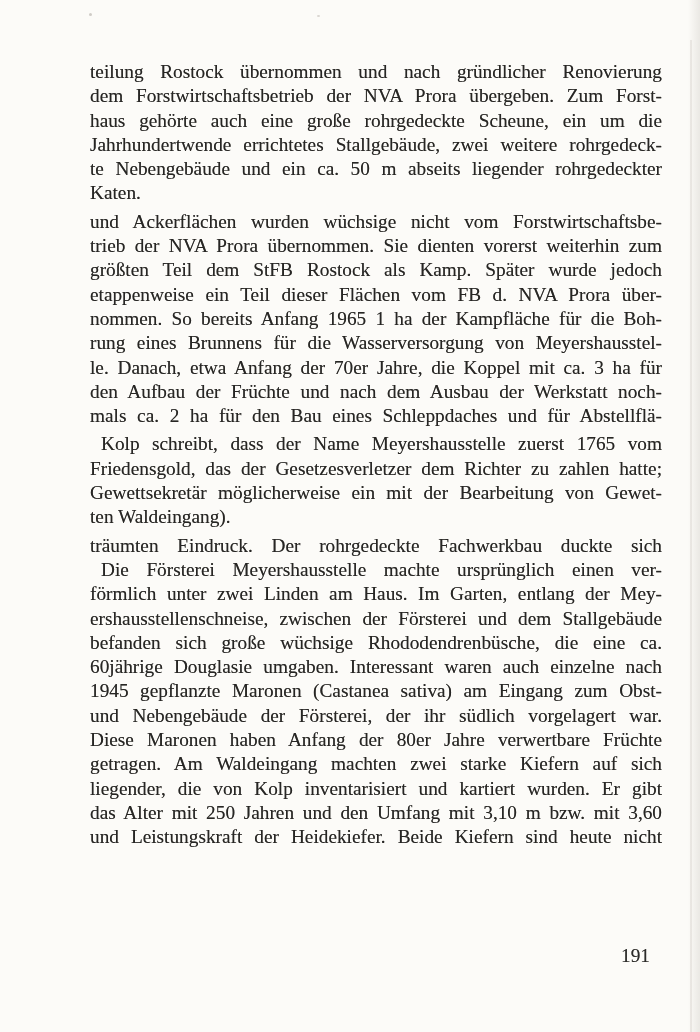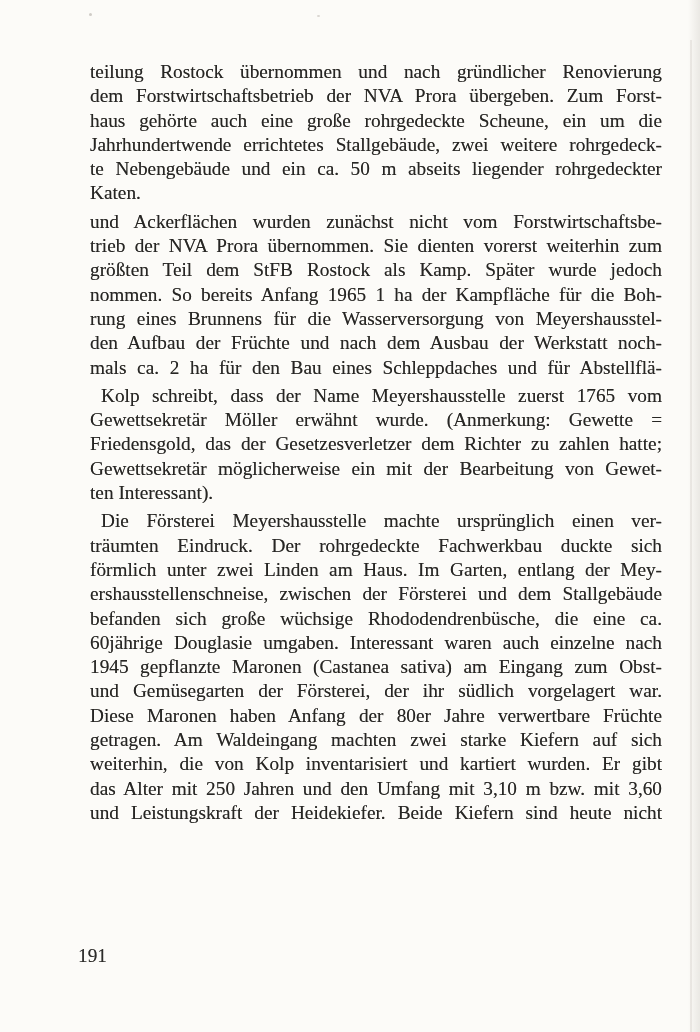--- a/index.html
+++ b/index.html
@@ -43,21 +43,21 @@
   .line.indent {
     padding-left: 11px;
   }
   .run.italic {
   }
   .page-number {
     position: absolute;
     left: 78px;
     top: 944px;
     width: 572px;
-    text-align: left;
+    text-align: right;
     font-size: 19.3px;
     line-height: 24.3px;
     color: #2c2b29;
     text-shadow: 0 0 0.5px rgba(45, 43, 40, 0.5);
   }
   
   .edge-shadow {
     position: absolute;
     top: 0;
     right: 0;
@@ -94,47 +94,48 @@
   <div class="text-column" id="text-column">
       <div class="paragraph">
         <div class="line"><span class="run">teilung Rostock übernommen und nach gründlicher Renovierung</span></div>
         <div class="line"><span class="run">dem Forstwirtschaftsbetrieb der NVA Prora übergeben. Zum Forst-</span></div>
         <div class="line"><span class="run">haus gehörte auch eine große rohrgedeckte Scheune, ein um die</span></div>
         <div class="line"><span class="run">Jahrhundertwende errichtetes Stallgebäude, zwei weitere rohrgedeck-</span></div>
         <div class="line"><span class="run">te Nebengebäude und ein ca. 50 m abseits liegender rohrgedeckter</span></div>
         <div class="line nojust"><span class="run">Katen.</span></div>
       </div>
       <div class="paragraph">
-        <div class="line"><span class="run">und Ackerflächen wurden zunächst nicht vom Forstwirtschaftsbe-</span></div>
+        <div class="line"><span class="run">und Ackerflächen wurden wüchsige nicht vom Forstwirtschaftsbe-</span></div>
         <div class="line"><span class="run">trieb der NVA Prora übernommen. Sie dienten vorerst weiterhin zum</span></div>
         <div class="line"><span class="run">größten Teil dem StFB Rostock als Kamp. Später wurde jedoch</span></div>
+        <div class="line"><span class="run">etappenweise ein Teil dieser Flächen vom FB d. NVA Prora über-</span></div>
         <div class="line"><span class="run">nommen. So bereits Anfang 1965  1 ha der Kampfläche für die Boh-</span></div>
         <div class="line"><span class="run">rung eines Brunnens für die Wasserversorgung von Meyershausstel-</span></div>
+        <div class="line"><span class="run">le. Danach, etwa Anfang der 70er Jahre, die Koppel mit ca. 3 ha für</span></div>
         <div class="line"><span class="run">den Aufbau der Früchte und nach dem Ausbau der Werkstatt noch-</span></div>
         <div class="line"><span class="run">mals ca. 2 ha für den Bau eines Schleppdaches und für Abstellflä-</span></div>
       </div>
       <div class="paragraph">
         <div class="line indent"><span class="run italic">Kolp</span><span class="run"> schreibt, dass der Name Meyershausstelle zuerst 1765 vom</span></div>
-        <div class="line"><span class="run">Gewettsekretär </span><span class="run italic">Möller</span><span class="run"> erwähnt wurde. (Anmerkung: Gewette =</span></div>
         <div class="line"><span class="run">Friedensgold, das der Gesetzesverletzer dem Richter zu zahlen hatte;</span></div>
         <div class="line"><span class="run">Gewettsekretär möglicherweise ein mit der Bearbeitung von Gewet-</span></div>
-        <div class="line nojust"><span class="run">ten Interessant).</span></div>
+        <div class="line nojust"><span class="run">ten Waldeingang).</span></div>
       </div>
       <div class="paragraph">
+        <div class="line"><span class="run">träumten Eindruck. Der rohrgedeckte Fachwerkbau duckte sich</span></div>
         <div class="line indent"><span class="run">Die Försterei Meyershausstelle machte ursprünglich einen ver-</span></div>
-        <div class="line"><span class="run">träumten Eindruck. Der rohrgedeckte Fachwerkbau duckte sich</span></div>
         <div class="line"><span class="run">förmlich unter zwei Linden am Haus. Im Garten, entlang der Mey-</span></div>
         <div class="line"><span class="run">ershausstellenschneise, zwischen der Försterei und dem Stallgebäude</span></div>
         <div class="line"><span class="run">befanden sich große wüchsige Rhododendrenbüsche, die eine ca.</span></div>
         <div class="line"><span class="run">60jährige Douglasie umgaben. Interessant waren auch einzelne nach</span></div>
         <div class="line"><span class="run">1945 gepflanzte Maronen (Castanea sativa) am Eingang zum Obst-</span></div>
-        <div class="line"><span class="run">und Gemüsegarten der Försterei, der ihr südlich vorgelagert war.</span></div>
+        <div class="line"><span class="run">und Nebengebäude der Försterei, der ihr südlich vorgelagert war.</span></div>
         <div class="line"><span class="run">Diese  Maronen haben Anfang der 80er Jahre verwertbare Früchte</span></div>
         <div class="line"><span class="run">getragen. Am Waldeingang machten zwei starke Kiefern auf sich</span></div>
-        <div class="line"><span class="run">weiterhin, die von </span><span class="run italic">Kolp</span><span class="run"> inventarisiert und kartiert wurden. Er gibt</span></div>
+        <div class="line"><span class="run">liegender, die von </span><span class="run italic">Kolp</span><span class="run"> inventarisiert und kartiert wurden. Er gibt</span></div>
         <div class="line"><span class="run">das Alter mit 250 Jahren und den Umfang mit 3,10 m bzw. mit 3,60</span></div>
         <div class="line"><span class="run">und Leistungskraft der Heidekiefer. Beide Kiefern sind heute nicht</span></div>
       </div>
     </div>
 
   <div class="page-number">191</div>
 
   <div class="edge-line"></div>
   <div class="edge-shadow"></div>
 </div>

